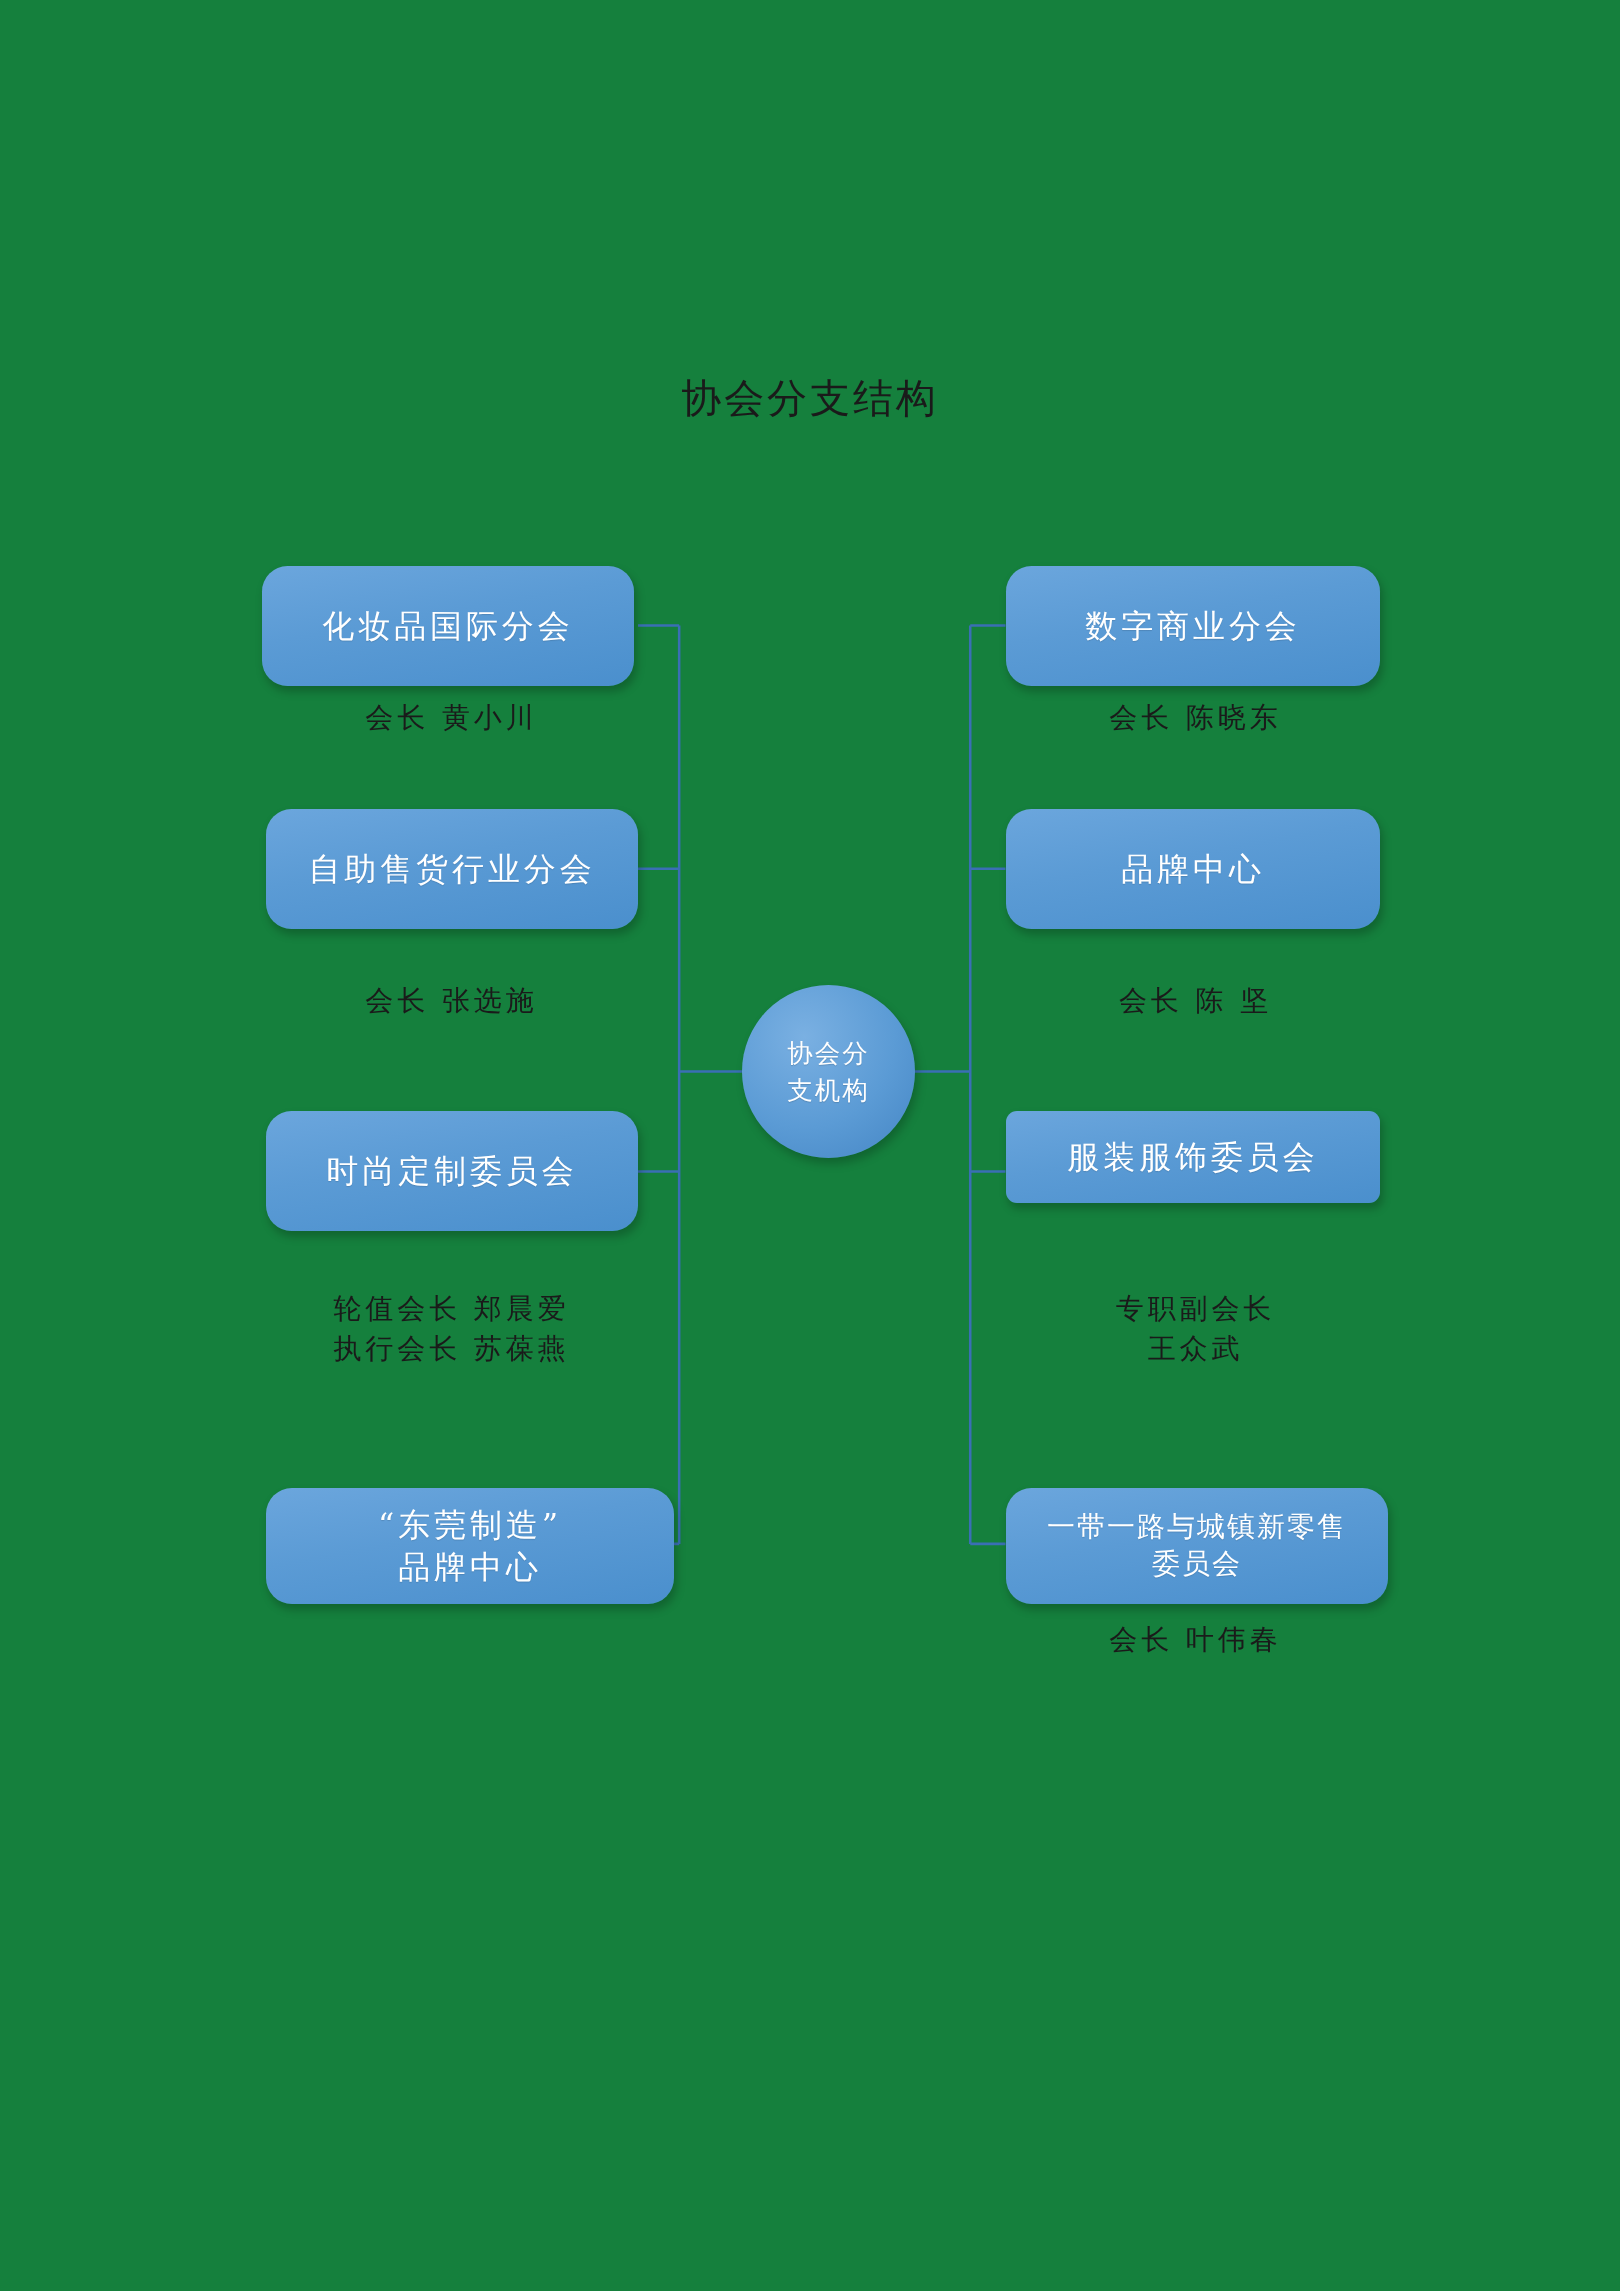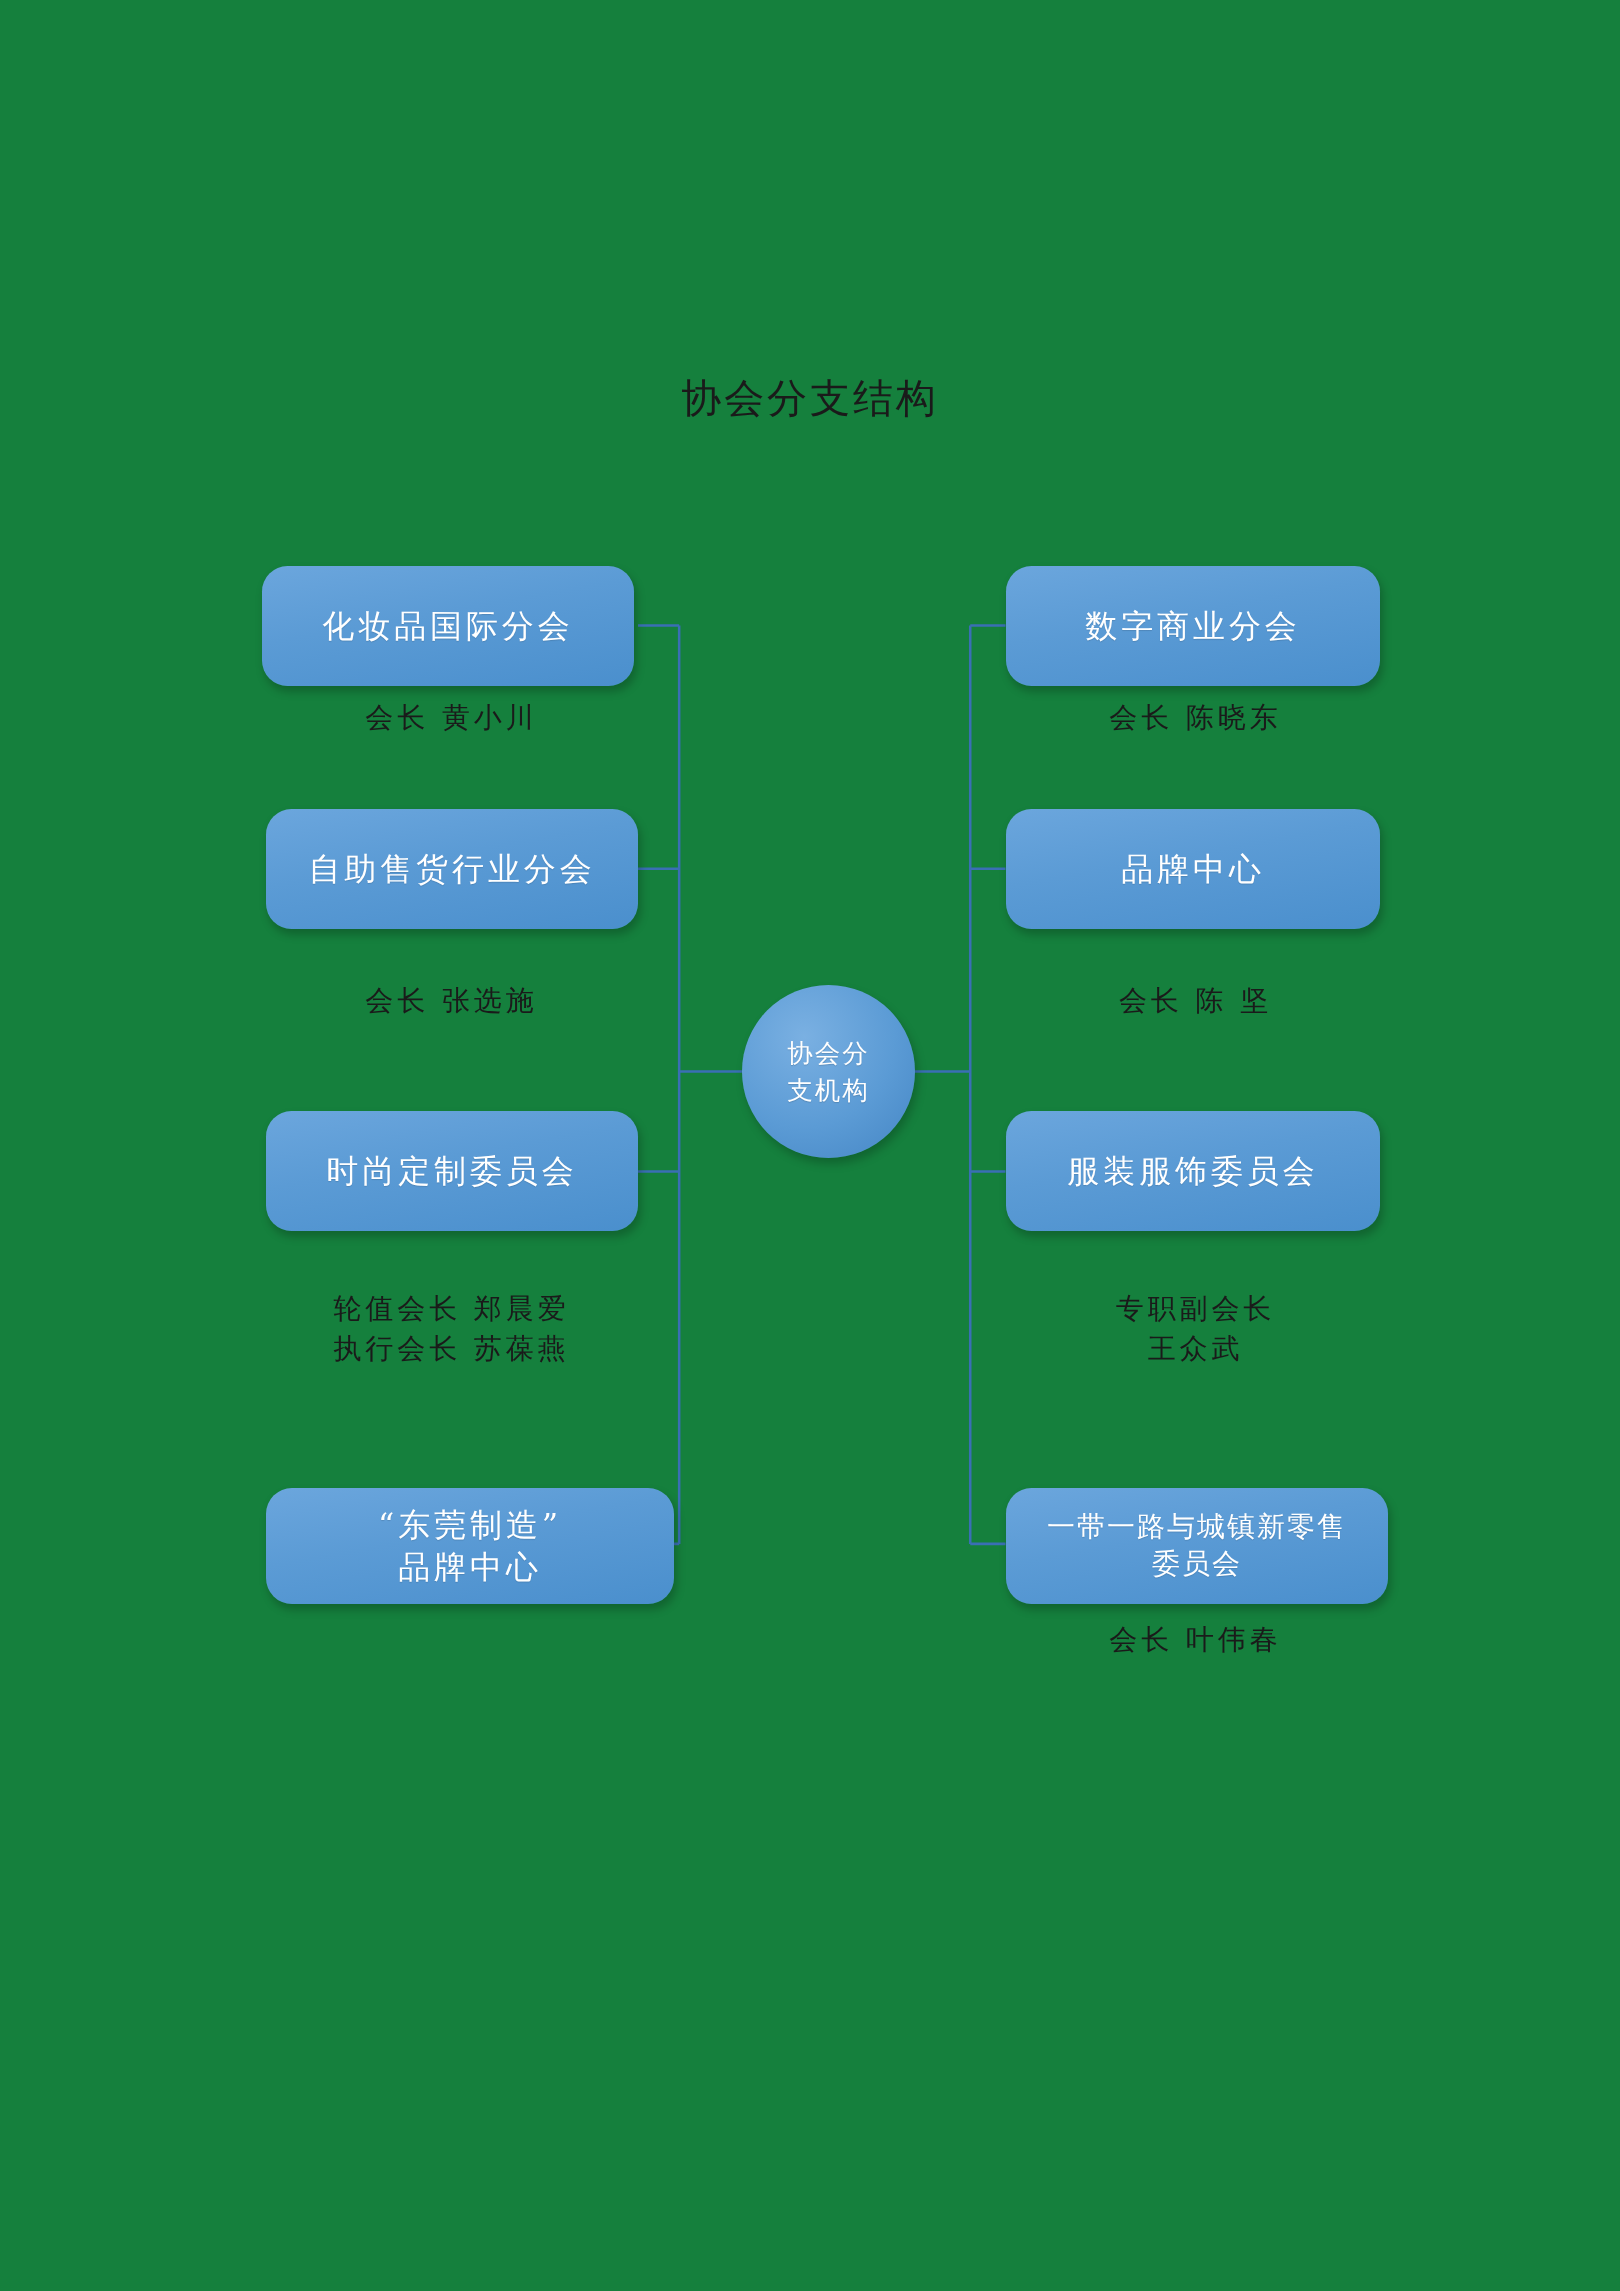--- a/index.html
+++ b/index.html
@@ -150,21 +150,21 @@
 
   <div class="node-box" style="left:266px; top:1488px; width:408px; height:116px;border-radius:26px;">“东莞制造”
 品牌中心</div>
 
   <div class="node-box" style="left:1006px; top:566px; width:374px; height:120px;">数字商业分会</div>
   <div class="caption" style="left:980px; top:698px; width:431px;">会长  陈晓东</div>
 
   <div class="node-box" style="left:1006px; top:809px; width:374px; height:120px;">品牌中心</div>
   <div class="caption" style="left:980px; top:981px; width:431px;">会长  陈  坚</div>
 
-  <div class="node-box" style="left:1006px; top:1111px; width:374px; height:120px;">服装服饰委员会</div>
+  <div class="node-box" style="left:1006px; top:1111px; width:374px; height:92px;border-radius:11px;">服装服饰委员会</div>
   <div class="caption" style="left:980px; top:1289px; width:431px;">专职副会长
 王众武</div>
 
   <div class="node-box" style="left:1006px; top:1488px; width:382px; height:116px; font-size:28px; letter-spacing:2px;">一带一路与城镇新零售
 委员会</div>
   <div class="caption" style="left:980px; top:1620px; width:431px;">会长  叶伟春</div>
 
 </div>
 
 

